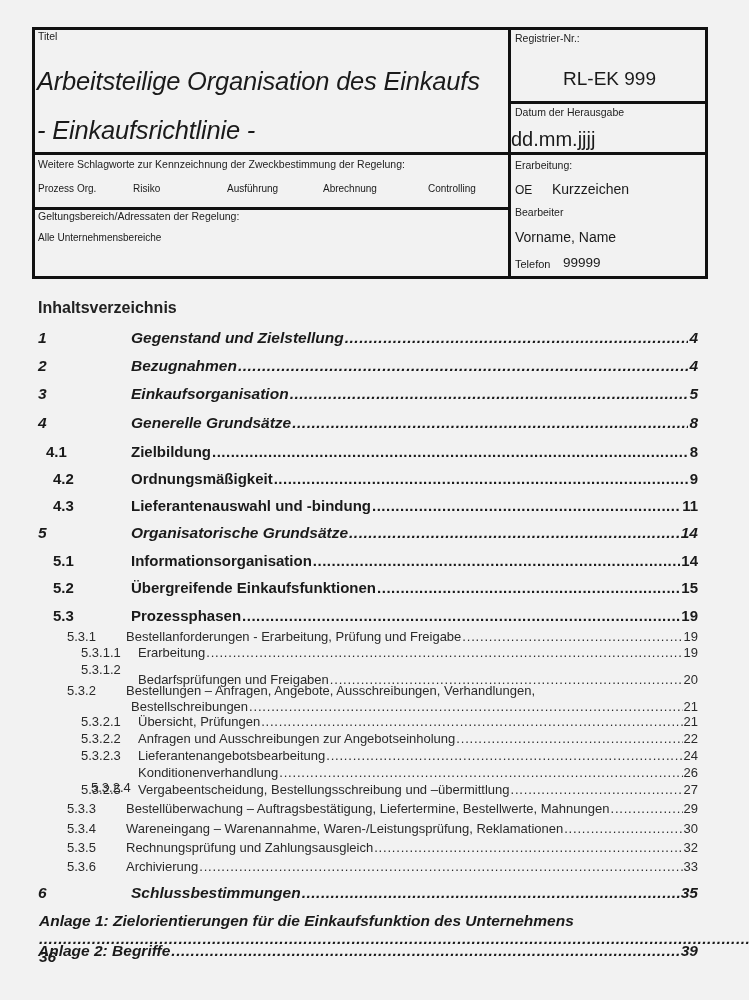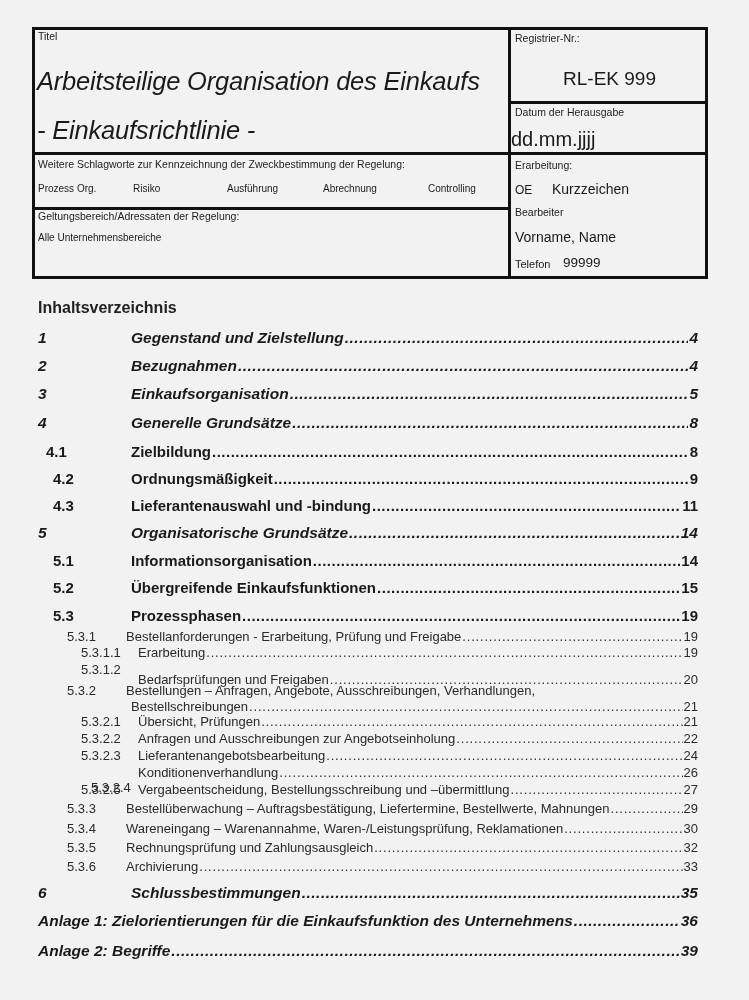--- a/index.html
+++ b/index.html
@@ -211,21 +211,21 @@
       <span class="txt">Archivierung</span>
       <span class="dots"></span>
       <span class="pg">33</span>
     </div>
     <div class="abs l1" style="left: 38px; top: 884px;">6</div>
     <div class="row l1" style="left: 131px; top: 884px; width: 567px;">
       <span class="txt">Schlussbestimmungen</span>
       <span class="dots"></span>
       <span class="pg">35</span>
     </div>
-    <div class="row l1" style="left: 38px; top: 912px; width: 660px;">
+    <div class="row l1" style="left: 38px; top: 912px; width: 660px; flex-direction: column;">
       <span class="txt">Anlage 1: Zielorientierungen für die Einkaufsfunktion des Unternehmens</span>
       <span class="dots"></span>
       <span class="pg">36</span>
     </div>
     <div class="row l1" style="left: 38px; top: 942px; width: 660px;">
       <span class="txt">Anlage 2: Begriffe</span>
       <span class="dots"></span>
       <span class="pg">39</span>
     </div>
   </div>

